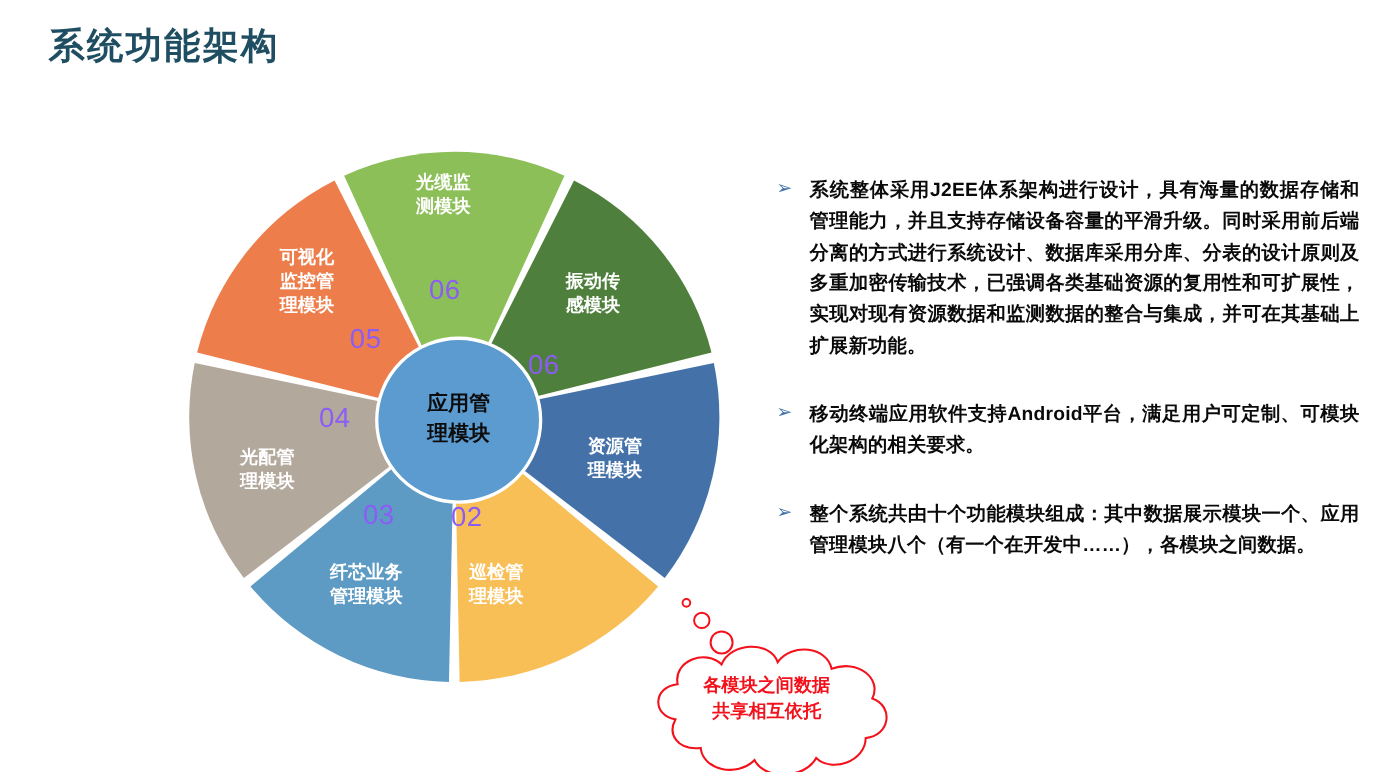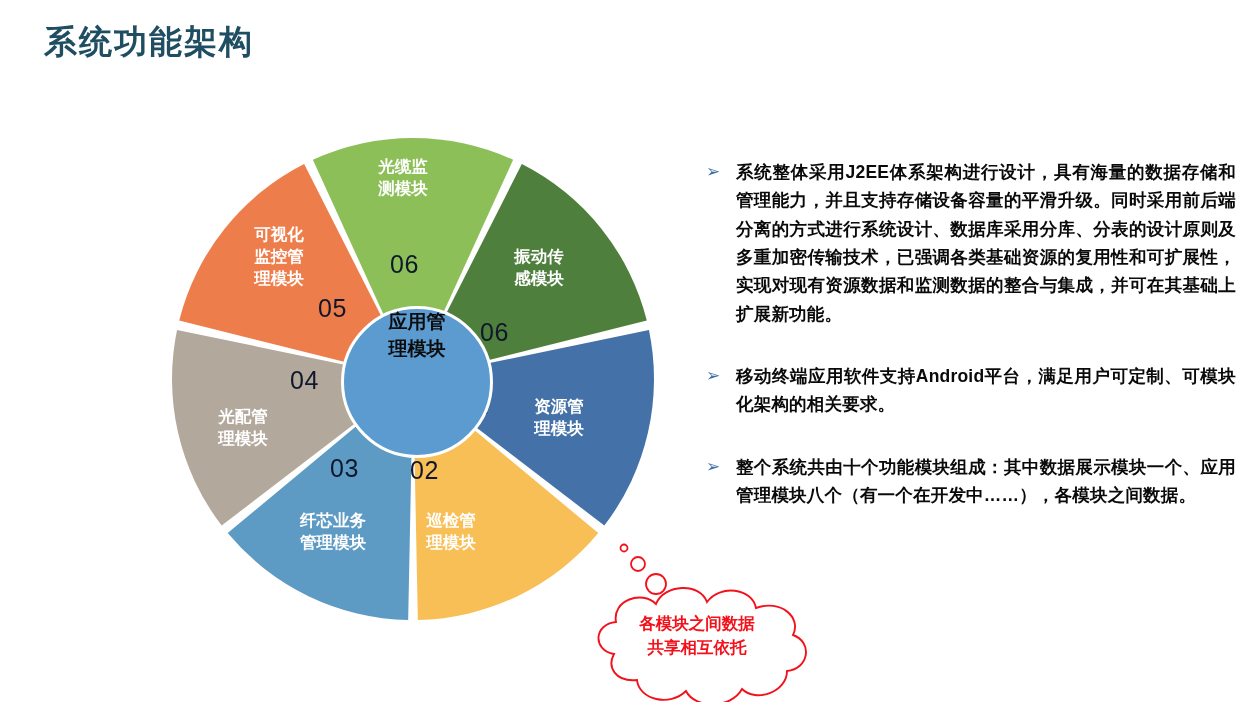--- a/index.html
+++ b/index.html
@@ -24,27 +24,27 @@
   }
 
   
   #donut-wrap{position:absolute;left:172px;top:138px;width:482px;height:482px;}
   #donut-svg{display:block;width:482px;height:482px;overflow:visible;}
   .seg-label{
     position:absolute;color:#ffffff;font-size:16.5px;font-weight:bold;
     line-height:1.32;text-align:center;white-space:pre-line;pointer-events:none;
   }
   .seg-number{
-    position:absolute;color:#0f172a;font-size:25px;font-weight:normal;
+    position:absolute;color:#8b5cf6;font-size:25px;font-weight:normal;
     letter-spacing:0.5px;pointer-events:none;
   }
   #hub-circle{
     position:absolute;left:169px;top:168px;width:146px;height:146px;border-radius:50%;
     background:#5B9BD0;border:3px solid #ffffff;
-    display:flex;justify-content:center;
+    display:flex;align-items:center;justify-content:center;
   }
   #hub-label{
     color:#0c0c0c;font-size:19px;font-weight:bold;line-height:1.4;text-align:center;
     white-space:pre-line;
   }
 
   
   .cloud{position:absolute;}
   .cloud svg{display:block;overflow:visible;}
   .cloud-text{

